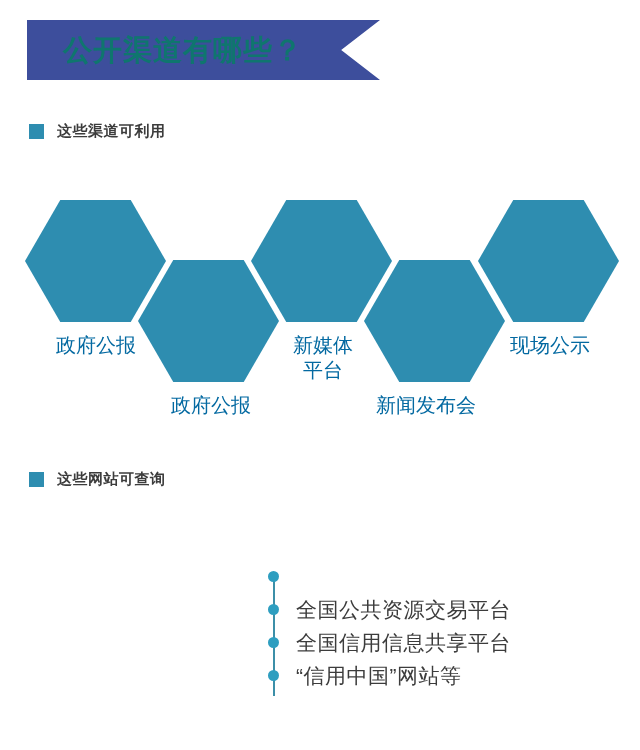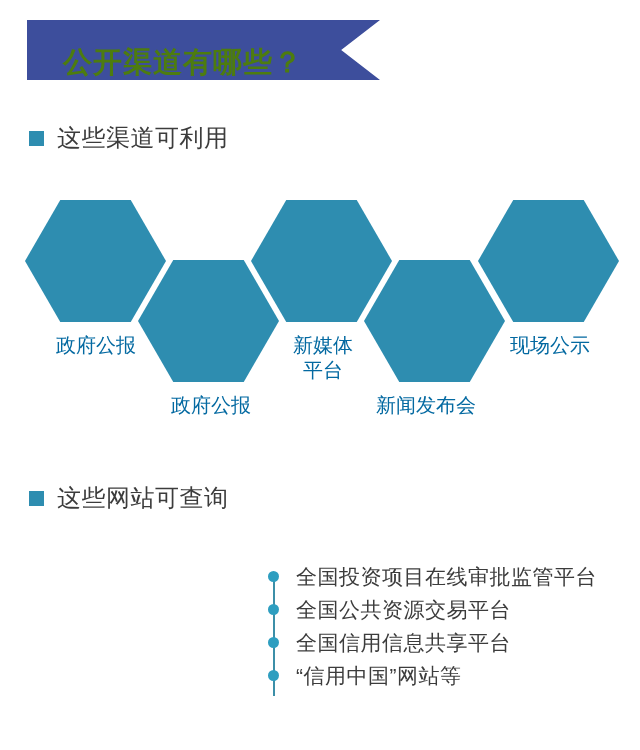--- a/index.html
+++ b/index.html
@@ -26,26 +26,26 @@
   .ribbon-shape {
     position: absolute;
     inset: 0;
     background: #3d4e9c;
     -webkit-clip-path: polygon(0 0, 100% 0, 100% 100%, 0 100%);
     clip-path: polygon(0% 0%, 100% 0%, 89% 50%, 100% 100%, 0% 100%);
   }
   .ribbon-title {
     position: absolute;
     left: 0;
-    top: 12px;
+    top: 0;
     width: 312px;
     height: 60px;
     line-height: 60px;
     text-align: center;
-    color: #4d7c0f;
+    color: #0f766e;
     font-size: 29px;
     font-weight: bold;
     letter-spacing: 1px;
     white-space: nowrap;
   }
 
   
   .section-header {
     position: absolute;
     display: flex;
@@ -53,27 +53,27 @@
     gap: 13px;
     white-space: nowrap;
   }
   .section-bullet {
     width: 15px;
     height: 15px;
     background: #2e8db0;
     flex: 0 0 auto;
   }
   .section-title {
-    font-size: 24px;
-    font-weight: normal;
+    font-size: 15px;
+    font-weight: bold;
     color: #3c3c3c;
     letter-spacing: 0.5px;
   }
   #section-1 { left: 29px; top: 122px; }
-  #section-2 { left: 29px; top: 482px; }
+  #section-2 { left: 29px; top: 470px; }
 
   
   .hex-stage {
     position: absolute;
     left: 0;
     top: 190px;
     width: 640px;
     height: 250px;
   }
   .hex {
@@ -175,21 +175,20 @@
 <div class="section-header" id="section-2">
   <span class="section-bullet"></span>
   <span class="section-title">这些网站可查询</span>
 </div>
 
 <div class="timeline">
   <div class="timeline-rail"></div>
 
   <div class="timeline-item">
     <span class="timeline-dot"></span>
-    <span class="timeline-text">全国投资项目在线审批监管平台</span>
   </div>
 
   <div class="timeline-item">
     <span class="timeline-dot"></span>
     <span class="timeline-text">全国公共资源交易平台</span>
   </div>
 
   <div class="timeline-item">
     <span class="timeline-dot"></span>
     <span class="timeline-text">全国信用信息共享平台</span>

